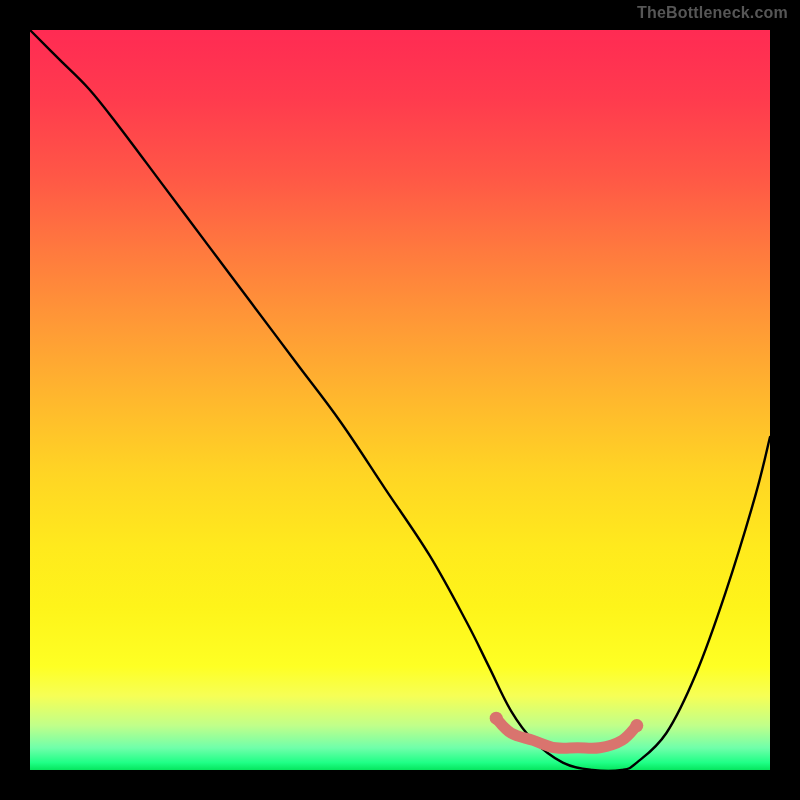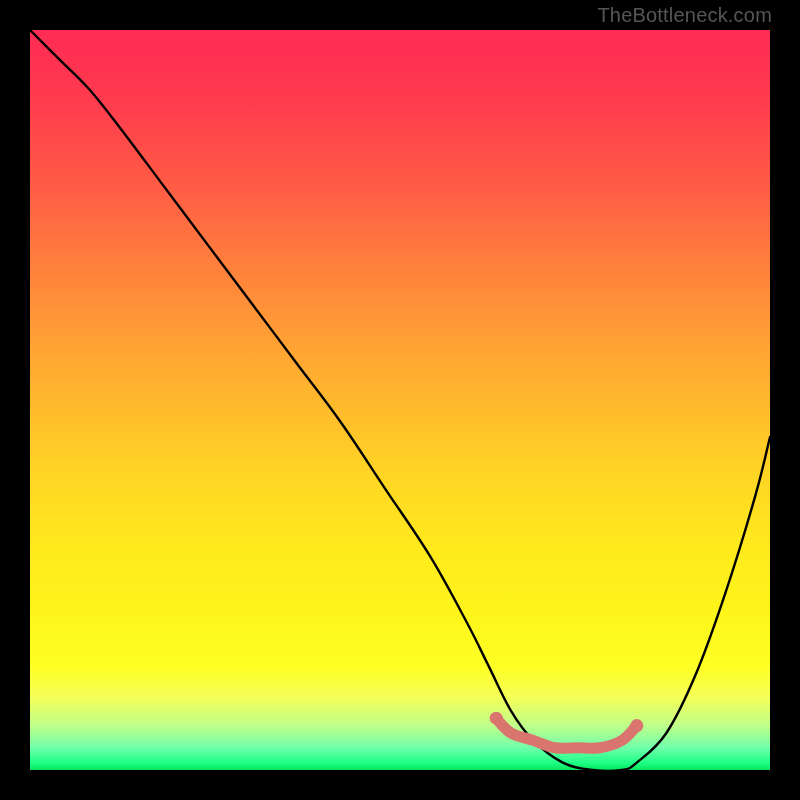--- a/index.html
+++ b/index.html
@@ -6,24 +6,24 @@
   html, body { width: 800px; height: 800px; overflow: hidden; background: #000; }
   .container {
     position: relative;
     width: 800px;
     height: 800px;
     background: #000;
   }
   .watermark {
     position: absolute;
     top: 4px;
-    right: 28px;
+    right: 12px;
     font-family: Arial, Helvetica, sans-serif;
-    font-size: 20px;
-    font-weight: normal;
+    font-size: 16px;
+    font-weight: bold;
     color: #565656;
     letter-spacing: 0.2px;
     z-index: 10;
   }
   .plot {
     position: absolute;
     left: 30px;
     top: 30px;
     width: 740px;
     height: 740px;

